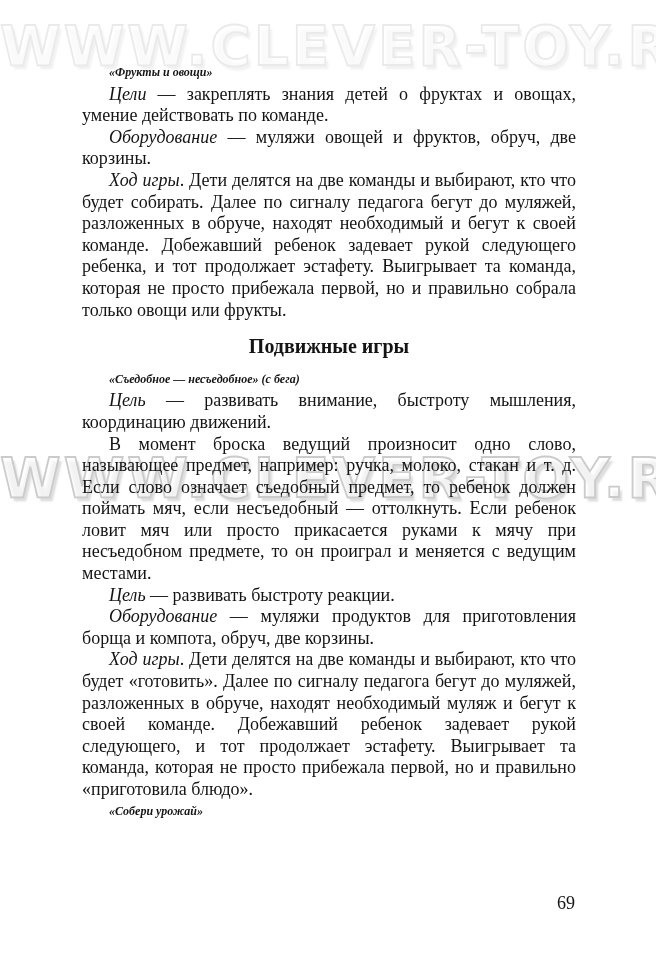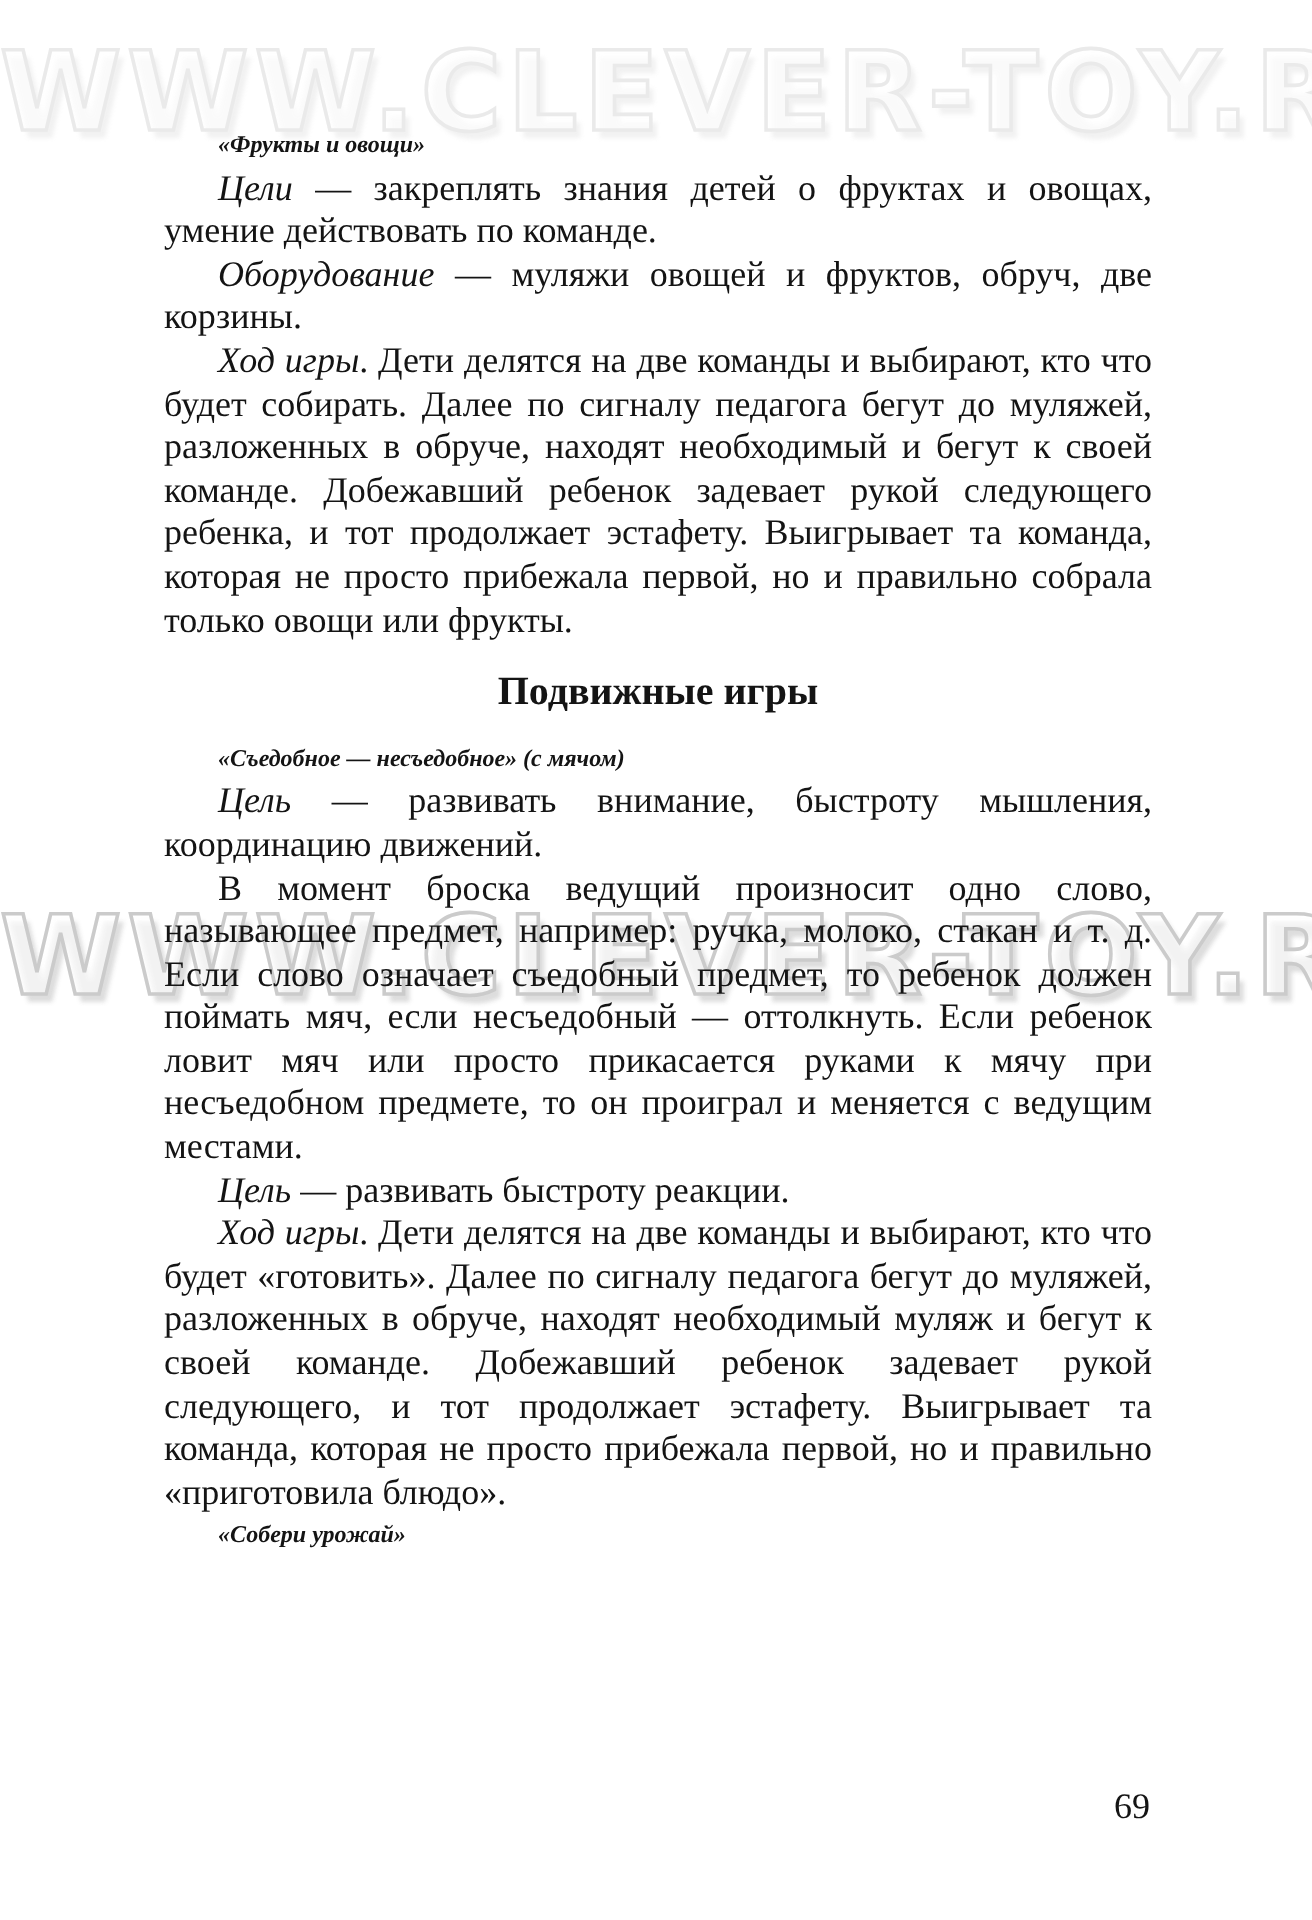--- a/index.html
+++ b/index.html
@@ -98,27 +98,28 @@
     <section>
       <h3 class="game-title">«Фрукты и овощи»</h3>
       <p><i class="lead">Цели</i><span> — закреплять знания детей о фруктах и овощах, умение действовать по команде.</span></p>
       <p><i class="lead">Оборудование</i><span> — муляжи овощей и фруктов, обруч, две корзины.</span></p>
       <p><i class="lead">Ход игры</i><span>. Дети делятся на две команды и выбирают, кто что будет собирать. Далее по сигналу педагога бегут до муляжей, разложенных в обруче, находят необходимый и бегут к своей команде. Добежавший ребенок задевает рукой следующего ребенка, и тот продолжает эстафету. Выигрывает та команда, которая не просто прибежала первой, но и правильно собрала только овощи или фрукты.</span></p>
     </section>
 
     <h2 class="section-heading">Подвижные игры</h2>
 
     <section>
-      <h3 class="game-title">«Съедобное — несъедобное» (с мячом)</h3>
+      <h3 class="game-title">«Съедобное — несъедобное» (с бега)</h3>
       <p><i class="lead">Цель</i><span> — развивать внимание, быстроту мышления, координацию движений.</span></p>
       <p><i class="lead"></i><span>В момент броска ведущий произносит одно слово, называющее предмет, например: ручка, молоко, стакан и т. д. Если слово означает съедобный предмет, то ребенок должен поймать мяч, если несъедобный — оттолкнуть. Если ребенок ловит мяч или просто прикасается руками к мячу при несъедобном предмете, то он проиграл и меняется с ведущим местами.</span></p>
     </section>
 
     <section>
       <p><i class="lead">Цель</i><span> — развивать быстроту реакции.</span></p>
+      <p><i class="lead">Оборудование</i><span> — муляжи продуктов для приготовления борща и компота, обруч, две корзины.</span></p>
       <p><i class="lead">Ход игры</i><span>. Дети делятся на две команды и выбирают, кто что будет «готовить». Далее по сигналу педагога бегут до муляжей, разложенных в обруче, находят необходимый муляж и бегут к своей команде. Добежавший ребенок задевает рукой следующего, и тот продолжает эстафету. Выигрывает та команда, которая не просто прибежала первой, но и правильно «приготовила блюдо».</span></p>
     </section>
 
     <section>
       <h3 class="game-title">«Собери урожай»</h3>
     </section>
 
   </main>
 
   <div class="page-number">69</div>

